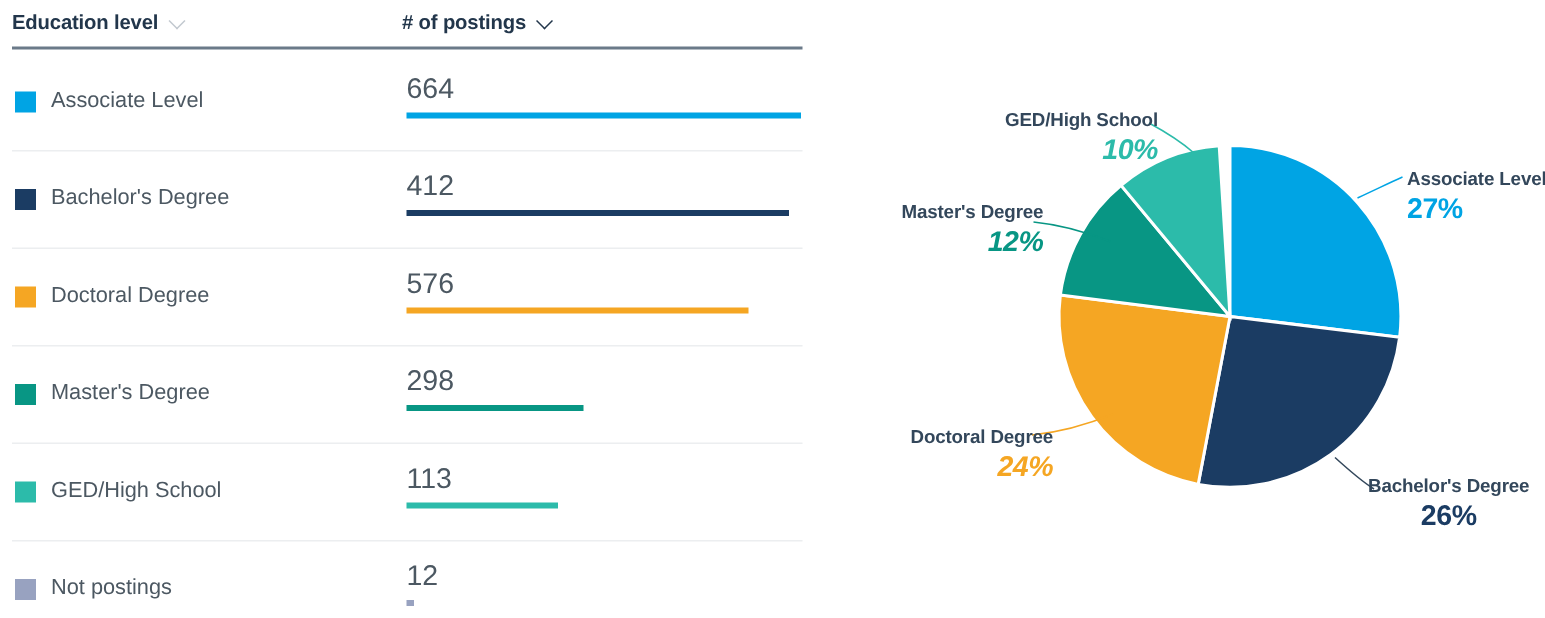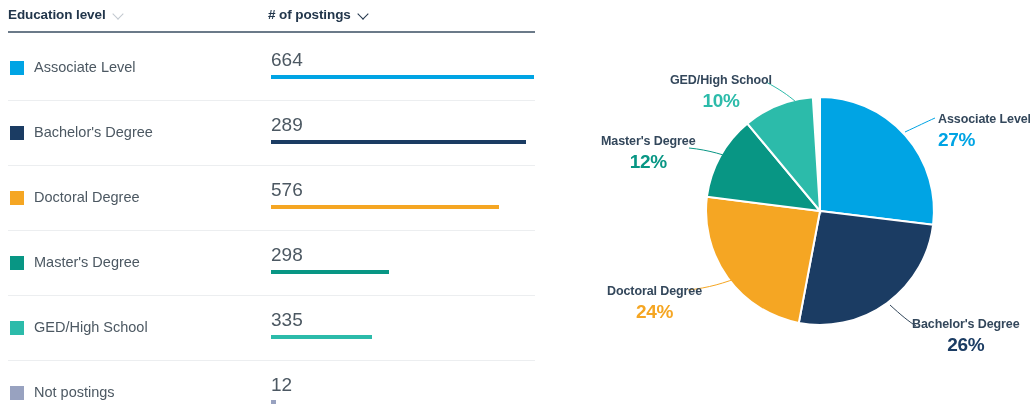--- a/index.html
+++ b/index.html
@@ -149,21 +149,21 @@
     font-weight: bold;
     letter-spacing: -0.3px;
     display: block;
     margin-top: 3px;
   }
   .lbl-assoc  { left: 378px; top: 112px; }
   .lbl-bach   { left: 352px; top: 317px; }
   .lbl-doc    { left: 47px;  top: 284px; }
   .lbl-mast   { left: 41px;  top: 134px; }
   .lbl-ged    { left: 110px; top: 73px;  }
-  .lbl-doc .pct, .lbl-mast .pct, .lbl-ged .pct { text-align: center; }
+  .lbl-doc .pct, .lbl-mast .pct, .lbl-ged .pct { text-align: right; font-style: italic; }
   .lbl-assoc .pct { text-align: left; }
   .lbl-bach .pct  { text-align: center; }
 </style>
 </head>
 <body>
 
 <div class="table-panel">
 
   <div class="thead">
     <div class="th th-edu">
@@ -181,21 +181,21 @@
     <div class="swatch" style="background:#00a4e4"></div>
     <div class="row-label">Associate Level</div>
     <div class="row-value">664</div>
     <div class="row-bar" style="width:263px;background:#00a4e4"></div>
   </div>
 
   <div class="row" style="top:100px">
     <div class="row-sep"></div>
     <div class="swatch" style="background:#1b3c63"></div>
     <div class="row-label">Bachelor's Degree</div>
-    <div class="row-value">289</div>
+    <div class="row-value">412</div>
     <div class="row-bar" style="width:255px;background:#1b3c63"></div>
   </div>
 
   <div class="row" style="top:165px">
     <div class="row-sep"></div>
     <div class="swatch" style="background:#f5a623"></div>
     <div class="row-label">Doctoral Degree</div>
     <div class="row-value">576</div>
     <div class="row-bar" style="width:228px;background:#f5a623"></div>
   </div>
@@ -205,21 +205,21 @@
     <div class="swatch" style="background:#089684"></div>
     <div class="row-label">Master's Degree</div>
     <div class="row-value">298</div>
     <div class="row-bar" style="width:118px;background:#089684"></div>
   </div>
 
   <div class="row" style="top:295px">
     <div class="row-sep"></div>
     <div class="swatch" style="background:#2cbbaa"></div>
     <div class="row-label">GED/High School</div>
-    <div class="row-value">335</div>
+    <div class="row-value">113</div>
     <div class="row-bar" style="width:101px;background:#2cbbaa"></div>
   </div>
 
   <div class="row" style="top:360px">
     <div class="row-sep"></div>
     <div class="swatch" style="background:#98a2c0"></div>
     <div class="row-label">Not postings</div>
     <div class="row-value">12</div>
     <div class="row-bar" style="width:5px;background:#98a2c0"></div>
   </div>

